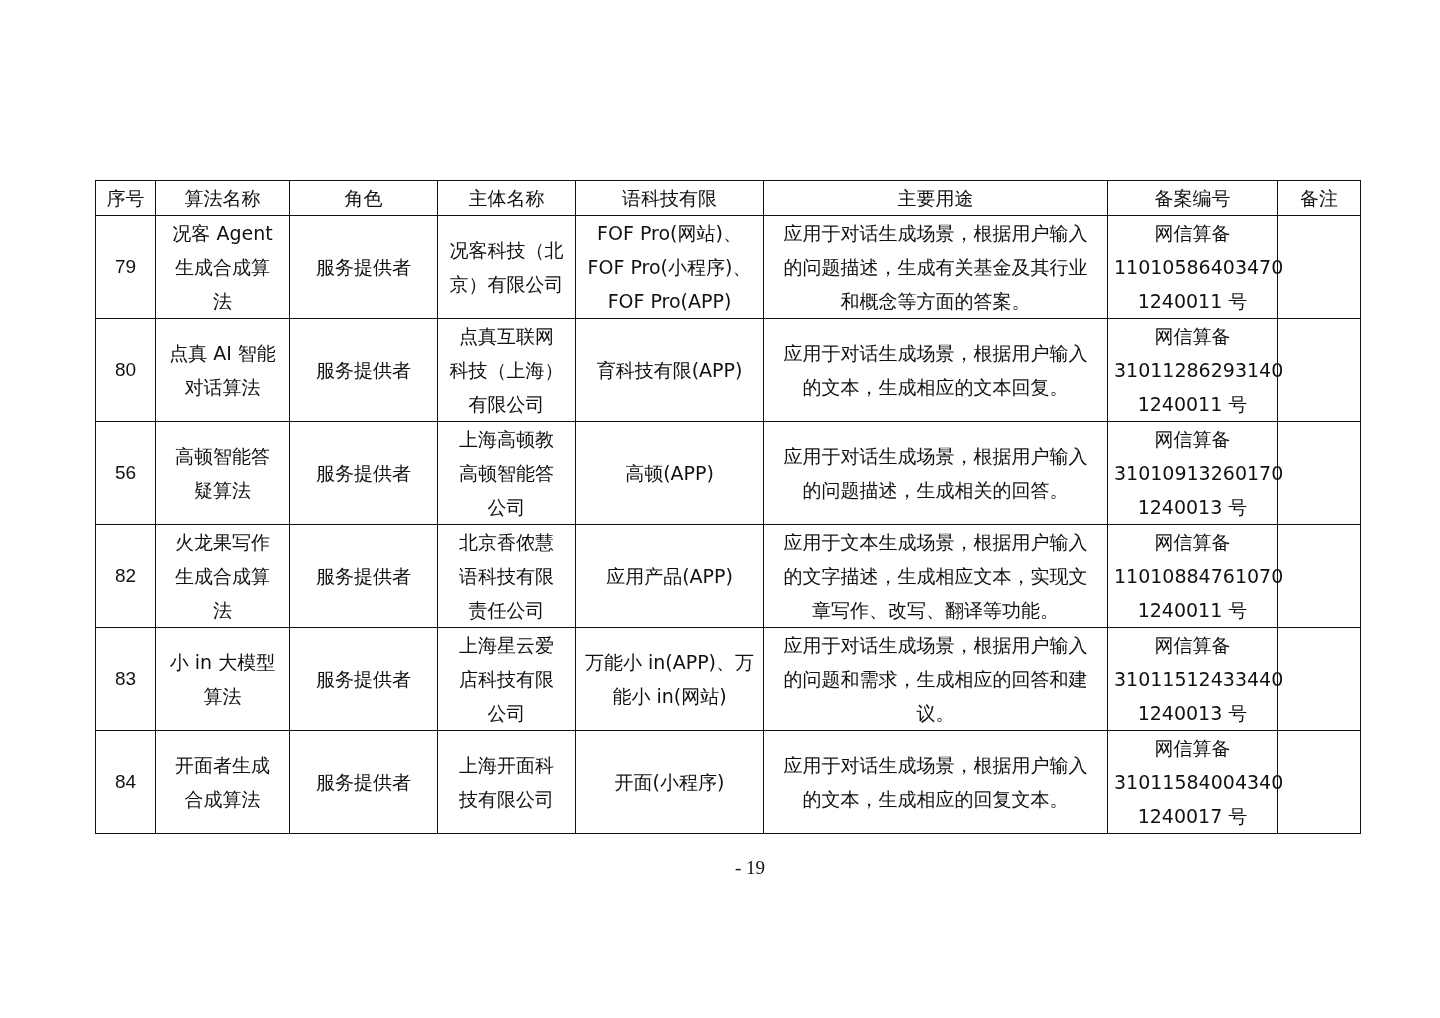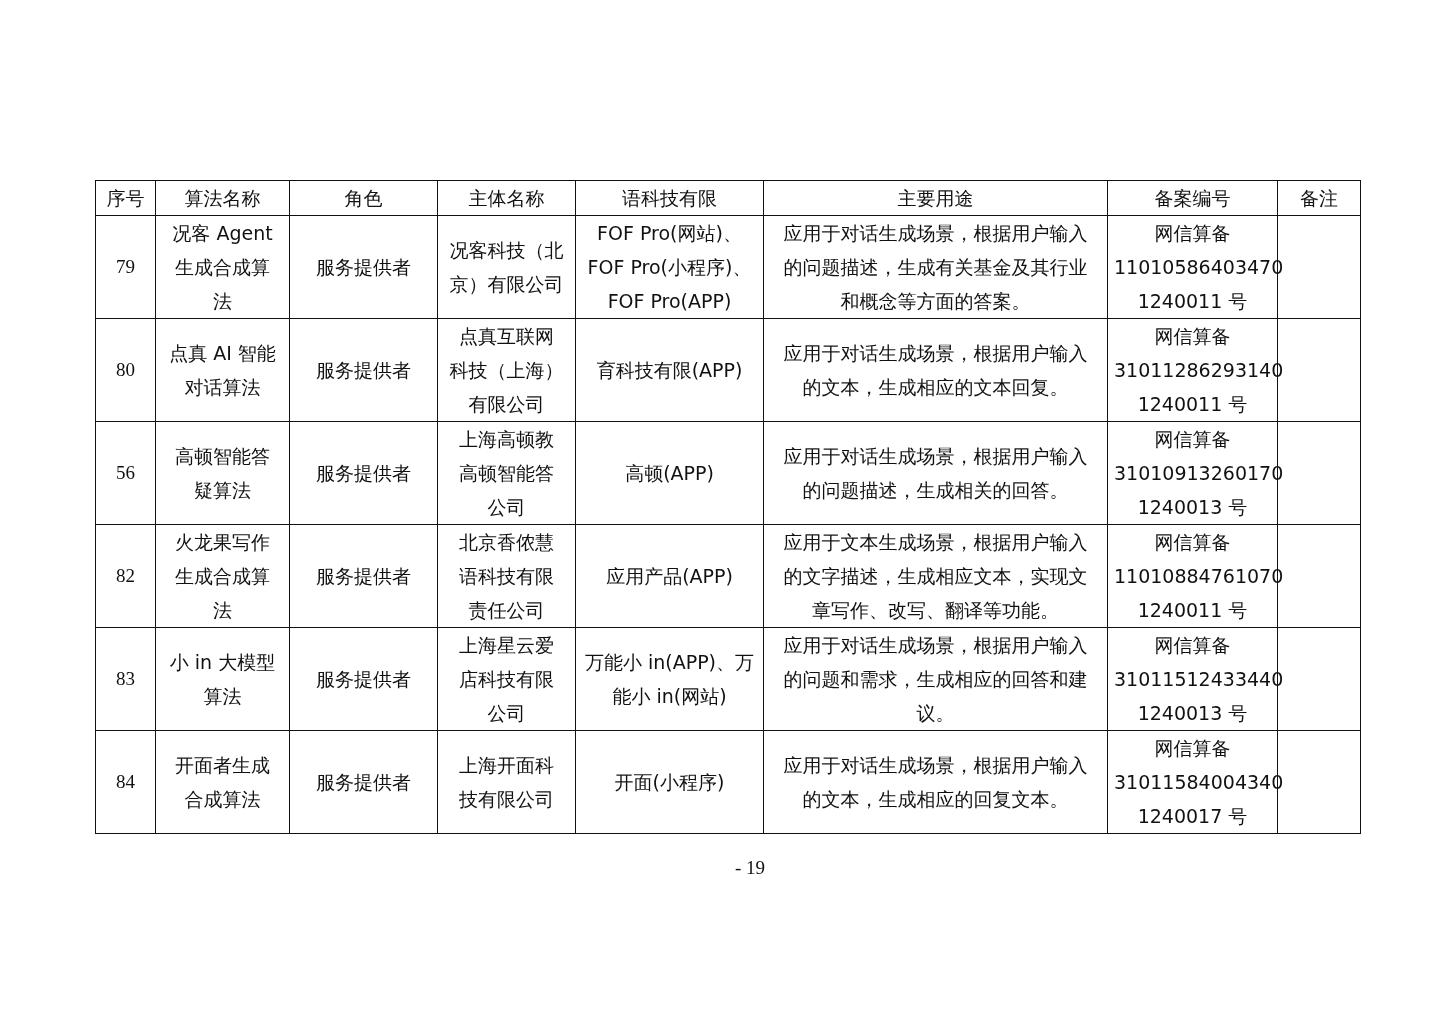--- a/index.html
+++ b/index.html
@@ -2,21 +2,21 @@
 <html><head>
 <meta charset="utf-8">
 <style>
   html, body { margin:0; padding:0; background:#ffffff; }
   body { width:1440px; height:1018px; position:relative; overflow:hidden; font-family:"DejaVu Sans", sans-serif; color:#111; }
   .page { position:absolute; left:0; top:0; width:1158px; height:1018px; background:#fff; }
   table.reg { position:absolute; left:95px; top:180px; border-collapse:collapse; table-layout:fixed; width:1265px; }
   table.reg th, table.reg td { border:1.5px solid #111; text-align:center; vertical-align:middle; padding:0 6px; font-size:19px; line-height:34px; font-weight:normal; }
   table.reg thead th { height:34px; line-height:34px; }
   table.reg tbody tr { height:103px; }
-  .num { font-family:Liberation Serif, serif; font-size:19px; }
+  .num { font-family:Liberation Sans, sans-serif; font-size:19px; }
   .cell-text { white-space:pre-line; display:block; }
   .footer { position:absolute; left:0; width:1500px; top:857px; text-align:center; font-family:"Liberation Serif", serif; font-size:19px; }
 </style>
 </head>
 <body>
 
 <div class="page">
   <table class="reg">
     <colgroup>
       <col style="width:60px">

